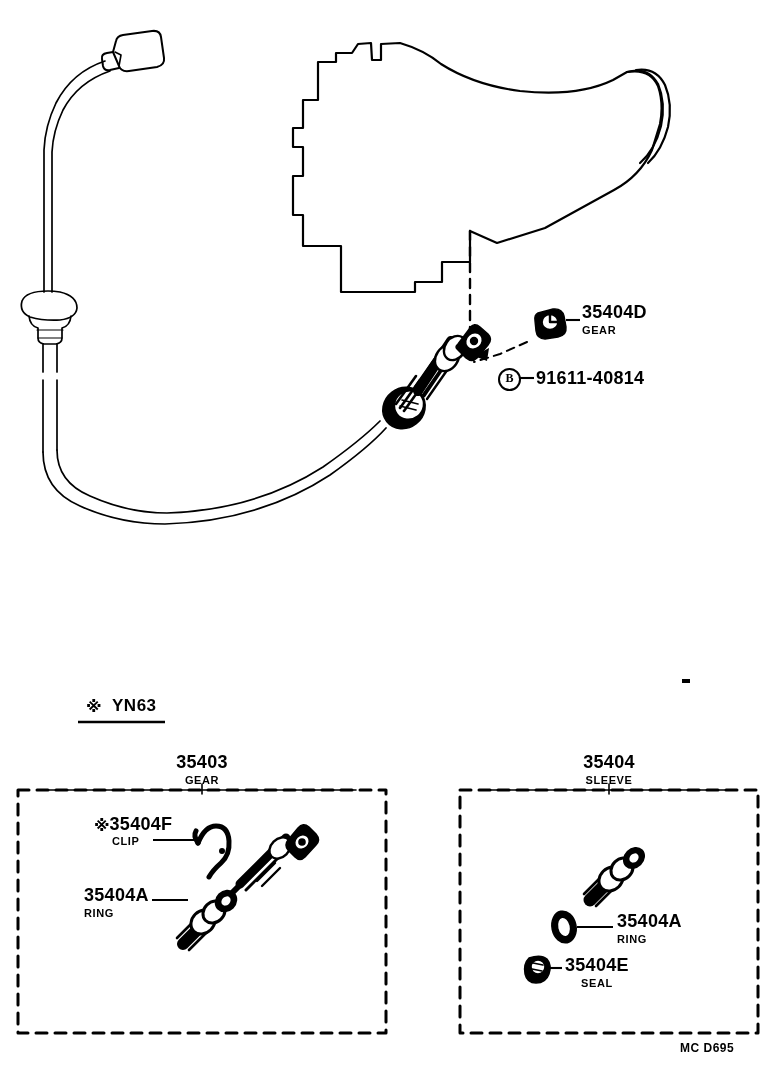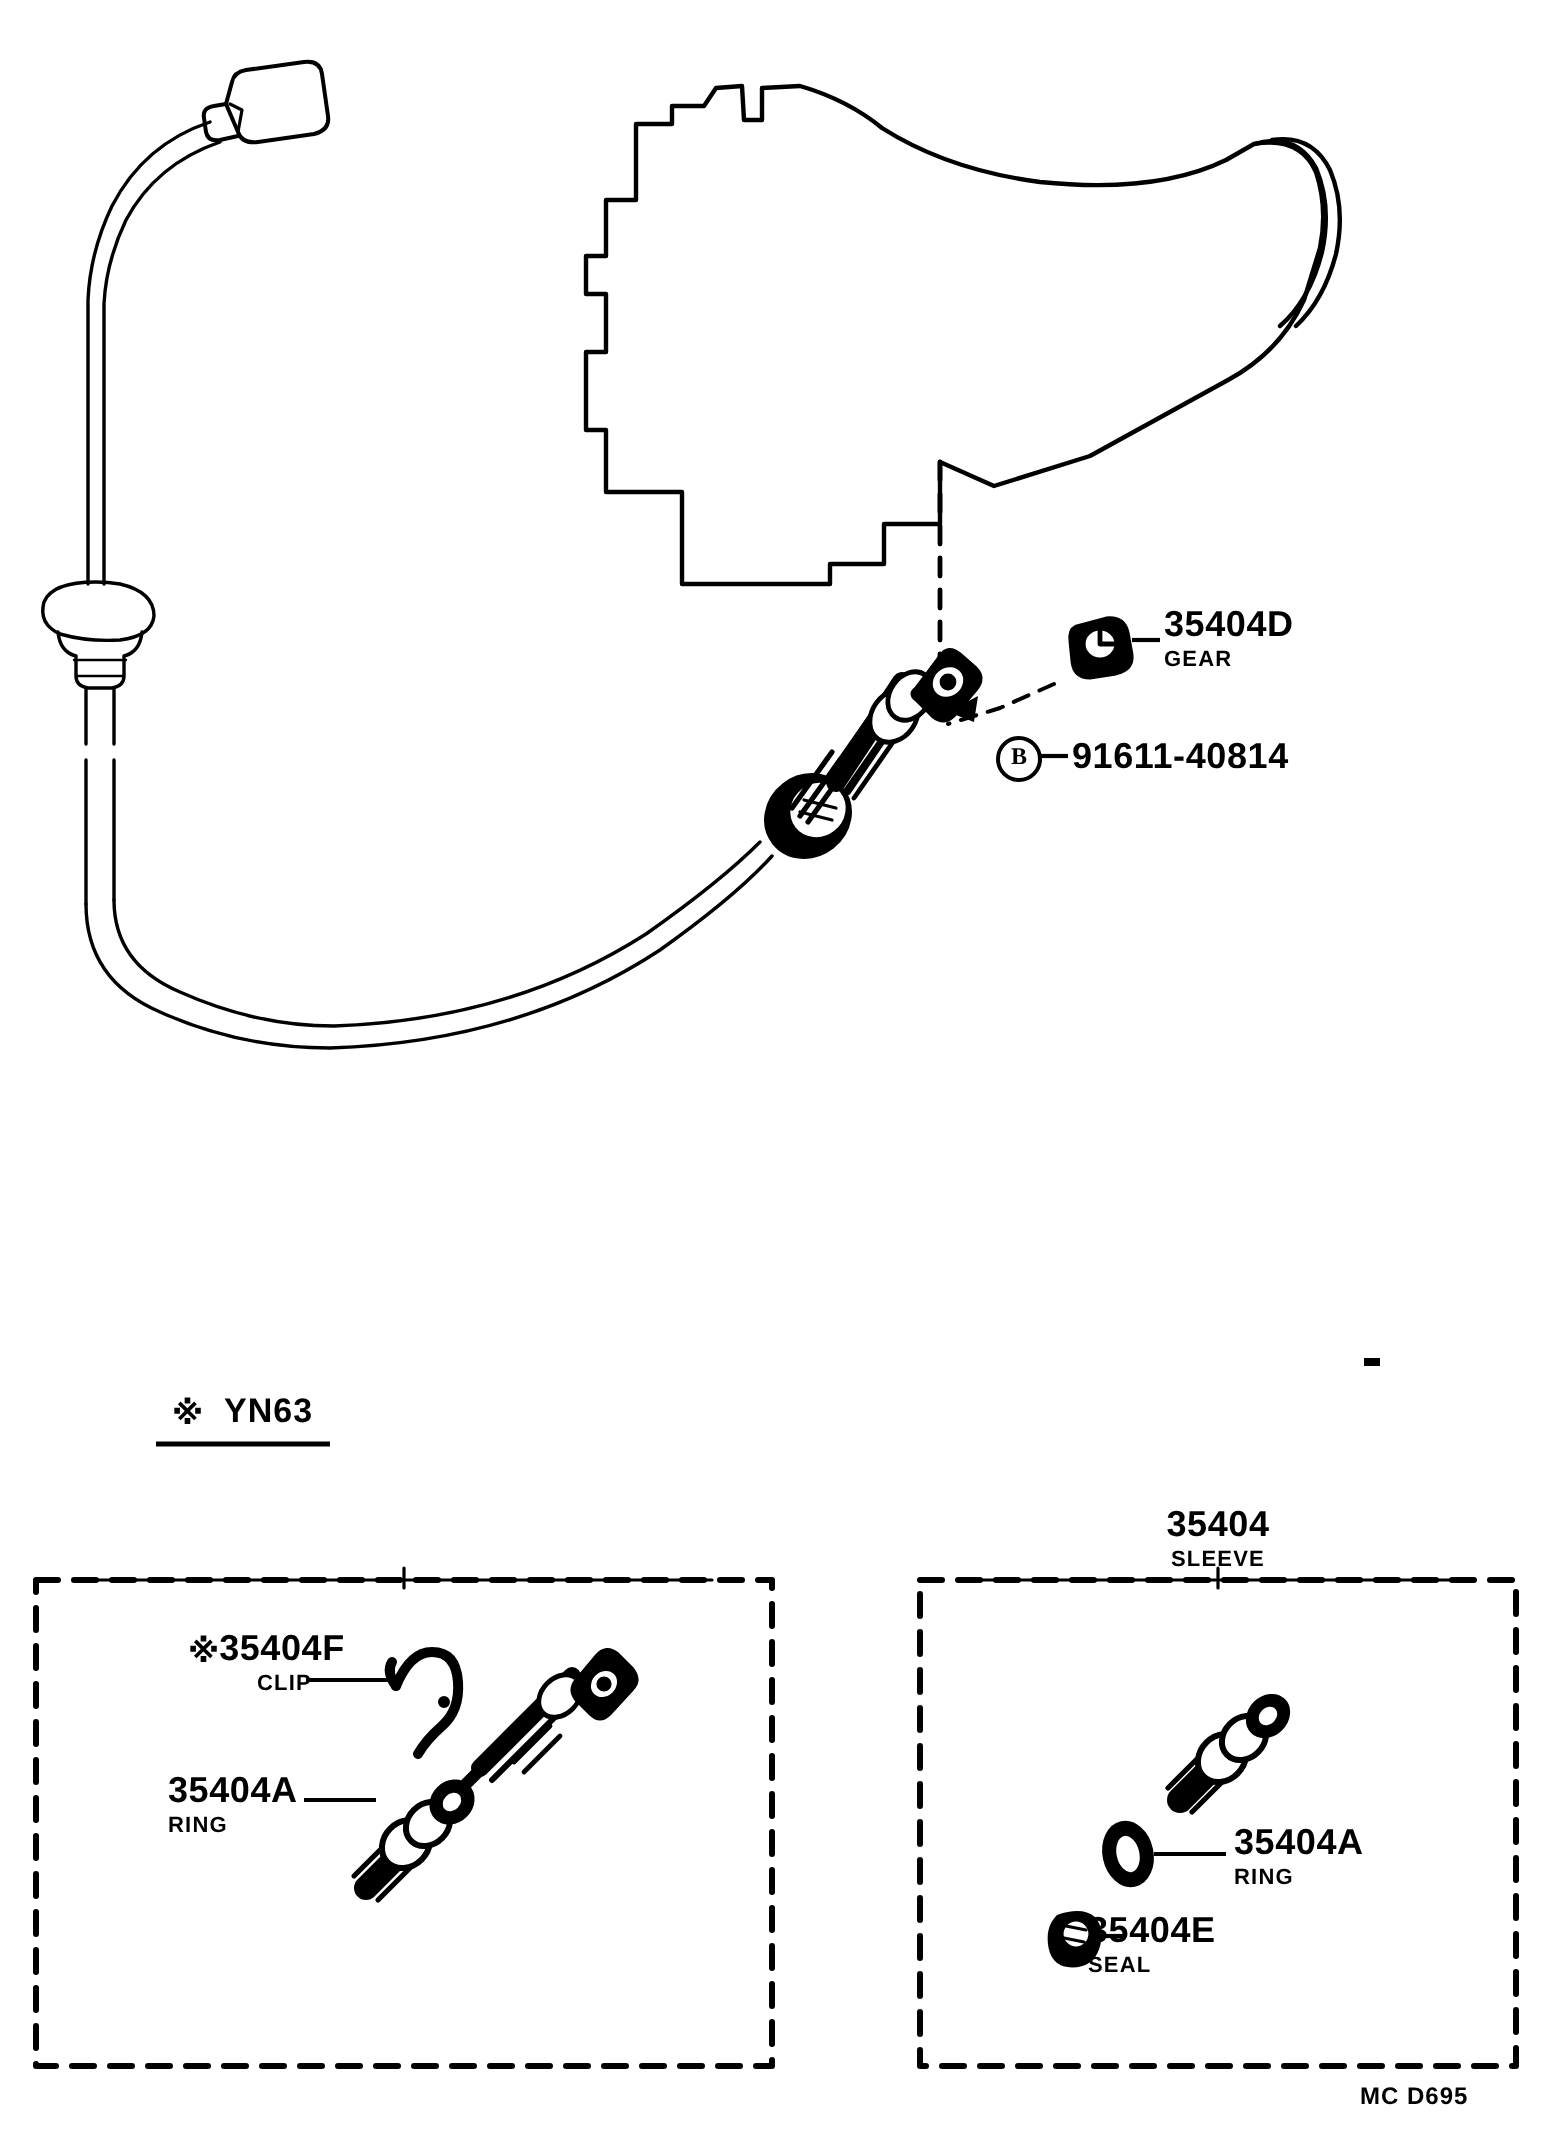--- a/index.html
+++ b/index.html
@@ -4,21 +4,21 @@
 <title>Parts Diagram</title>
 <style>
   html,body{margin:0;padding:0;background:#ffffff;}
   body{
     width:776px;height:1070px;position:relative;overflow:hidden;
     font-family:"Liberation Sans","DejaVu Sans",sans-serif;
     color:#000;
   }
   #sheet{position:absolute;inset:0;width:654px;height:1070px;}
   svg.layer{position:absolute;left:0;top:0;width:776px;height:1070px;overflow:visible;}
-  .lbl{position:absolute;white-space:nowrap;line-height:1;text-align:center;}
+  .lbl{position:absolute;white-space:nowrap;line-height:1;}
   .pnum{
     font-size:18px;font-weight:bold;letter-spacing:0.3px;
     font-family:"Liberation Sans","DejaVu Sans",sans-serif;
   }
   .pname{
     font-size:11px;font-weight:bold;letter-spacing:0.6px;
     font-family:"Liberation Sans","DejaVu Sans",sans-serif;
   }
   .kome{font-size:16px;font-weight:bold;vertical-align:-1px;}
   .grouphdr{font-size:17px;font-weight:bold;letter-spacing:0.5px;}
@@ -221,20 +221,24 @@
   <div class="bcircle" style="left:498px;top:368px;">
     <span>B</span>
   </div>
   <div class="lbl pnum" style="left:536px;top:369px;">91611-40814</div>
 
   <div class="lbl" style="left:86px;top:697px;">
     <span class="kome">※</span>
     <span class="grouphdr" style="margin-left:6px;">YN63</span>
   </div>
 
+  <div class="rowlbl ctr" style="left:132px;top:752px;width:140px;">
+    <span class="pnum">35403</span>
+    <span class="pname">GEAR</span>
+  </div>
 
   <div class="lbl" style="left:62px;top:815px;margin-left:32px;">
     <div>
       <span class="kome">※</span><span class="pnum">35404F</span>
     </div>
     <div class="pname" style="margin-left:18px;margin-top:2px;">CLIP</div>
   </div>
 
   <div class="rowlbl" style="left:84px;top:885px;">
     <span class="pnum">35404A</span>
@@ -244,20 +248,20 @@
   <div class="rowlbl ctr" style="left:539px;top:752px;width:140px;">
     <span class="pnum">35404</span>
     <span class="pname">SLEEVE</span>
   </div>
 
   <div class="rowlbl" style="left:617px;top:911px;">
     <span class="pnum">35404A</span>
     <span class="pname">RING</span>
   </div>
 
-  <div class="rowlbl" style="left:544px;top:955px;">
+  <div class="rowlbl" style="left:565px;top:955px;text-align:center;">
     <span class="pnum">35404E</span>
     <span class="pname">SEAL</span>
   </div>
 
   <div class="lbl mccode" style="left:680px;top:1042px;">MC D695</div>
 
 </div>
 
 </body></html>

